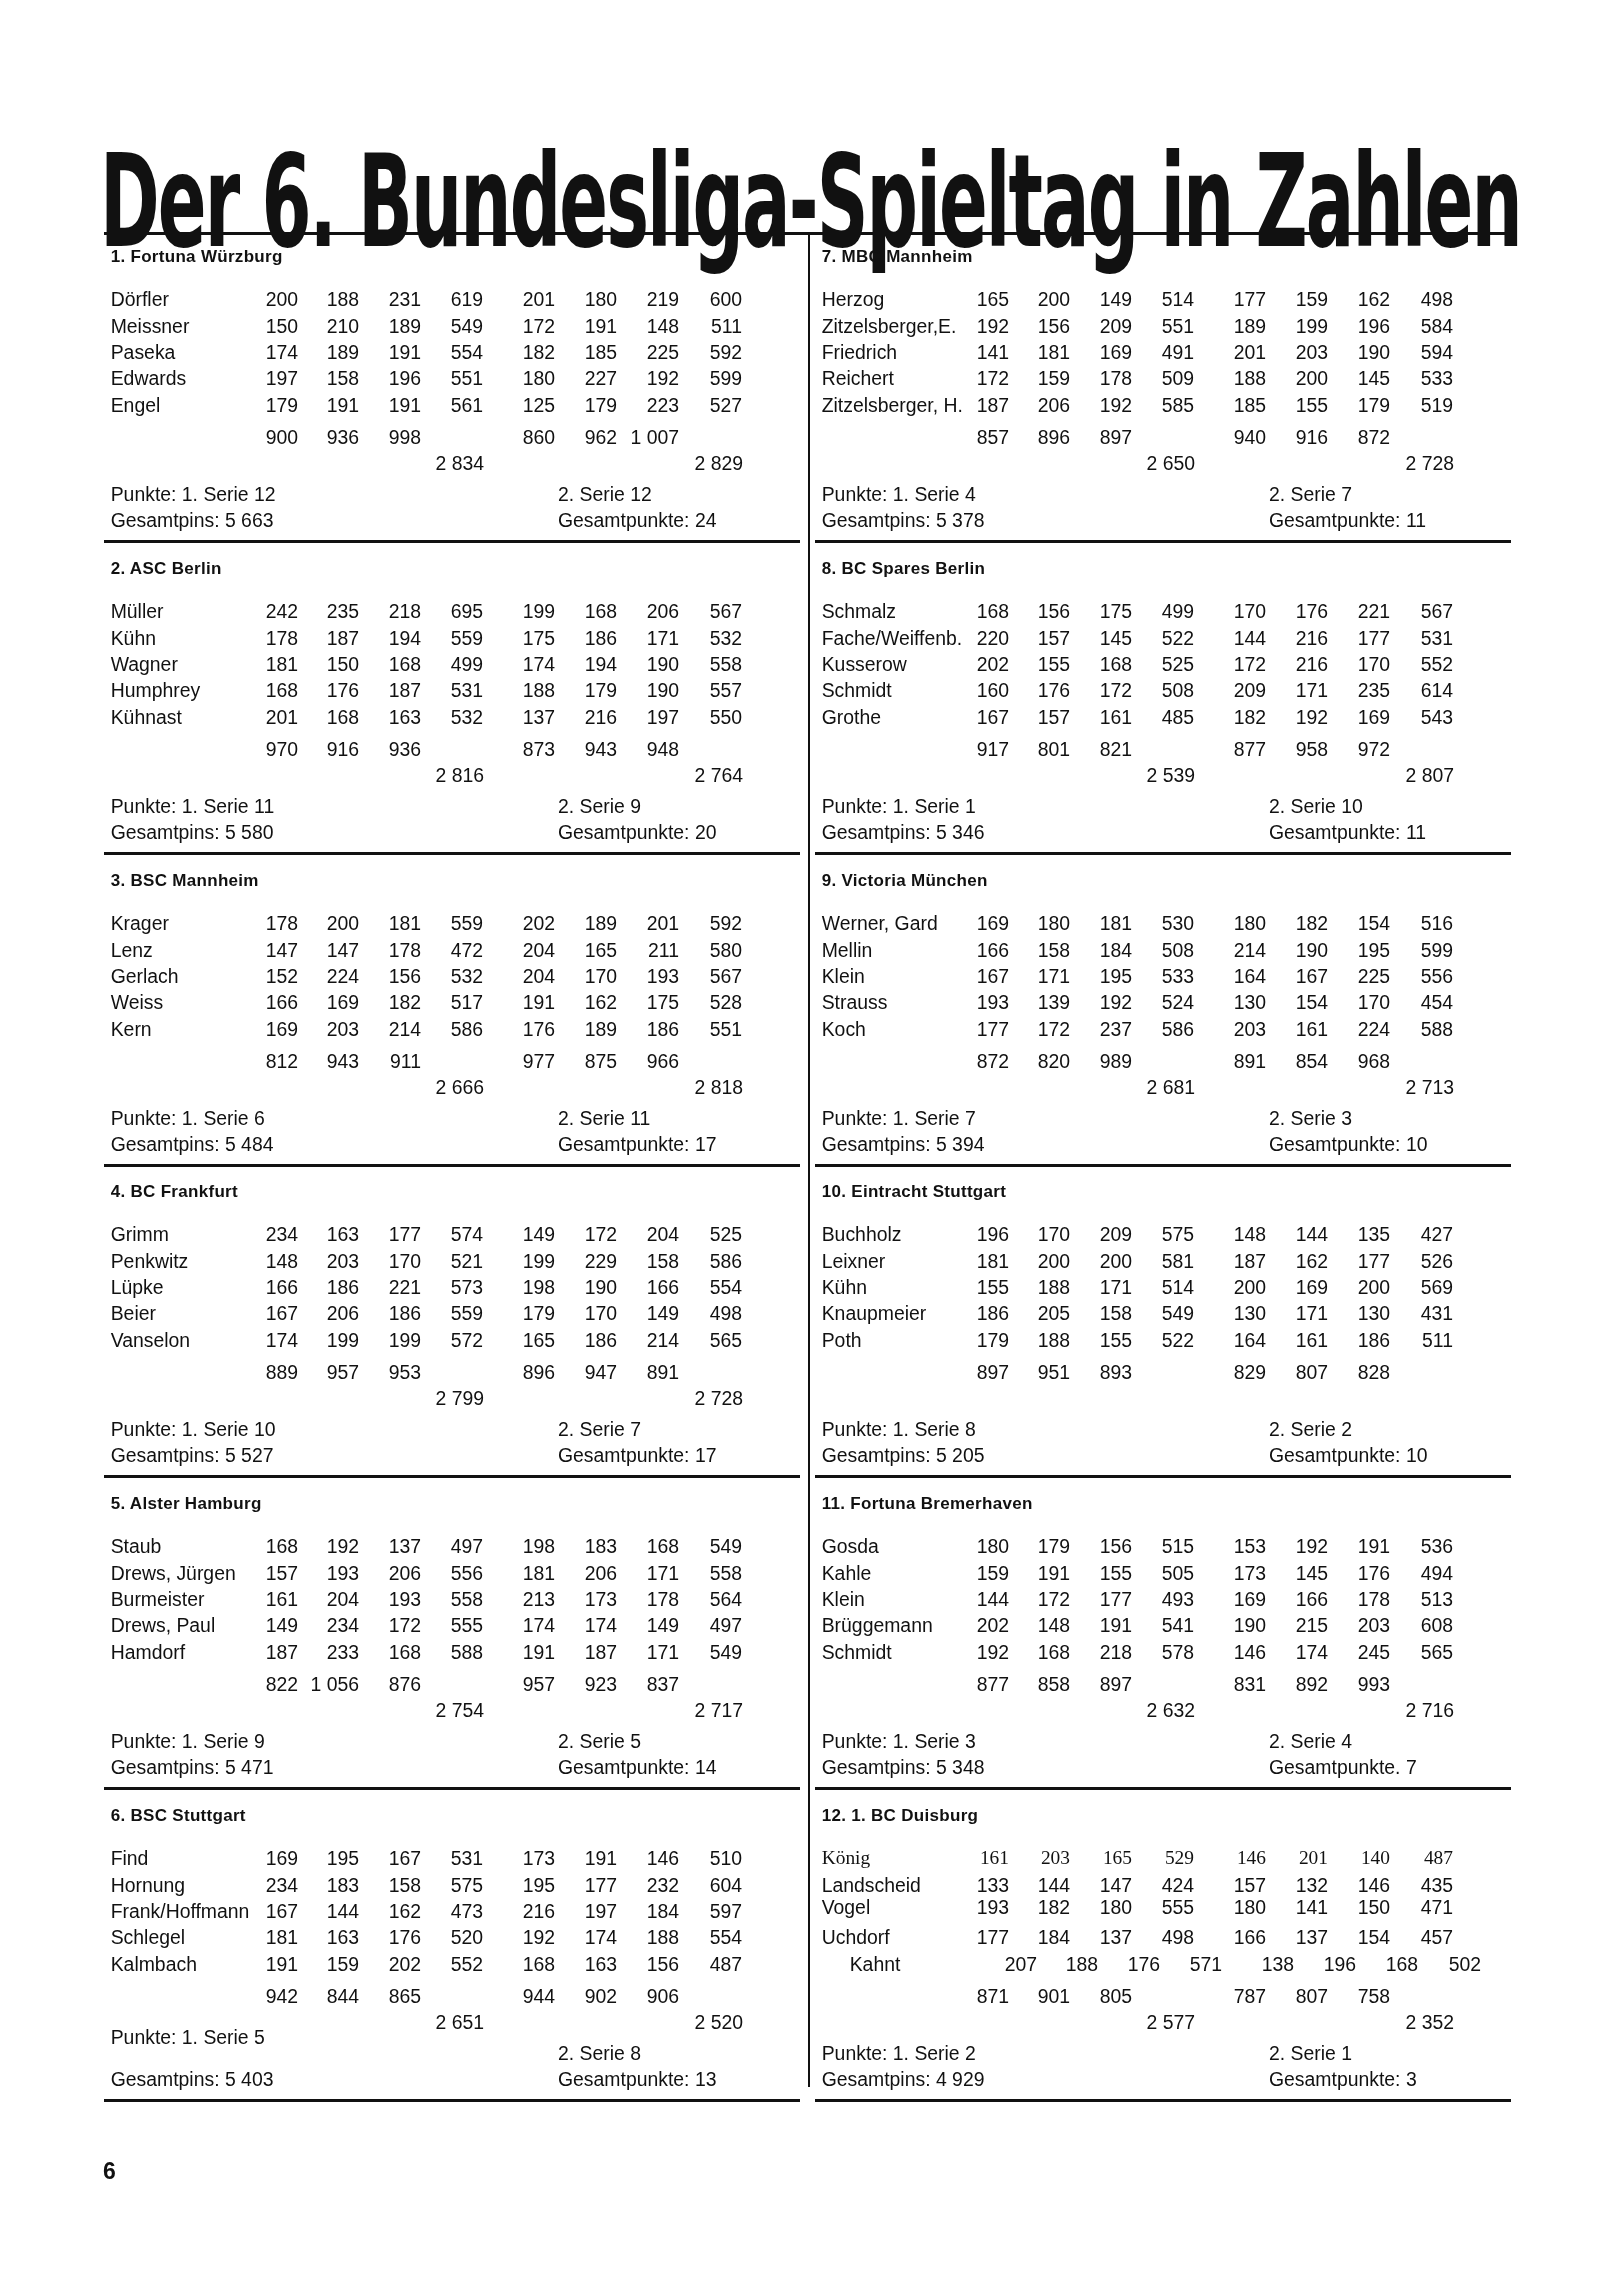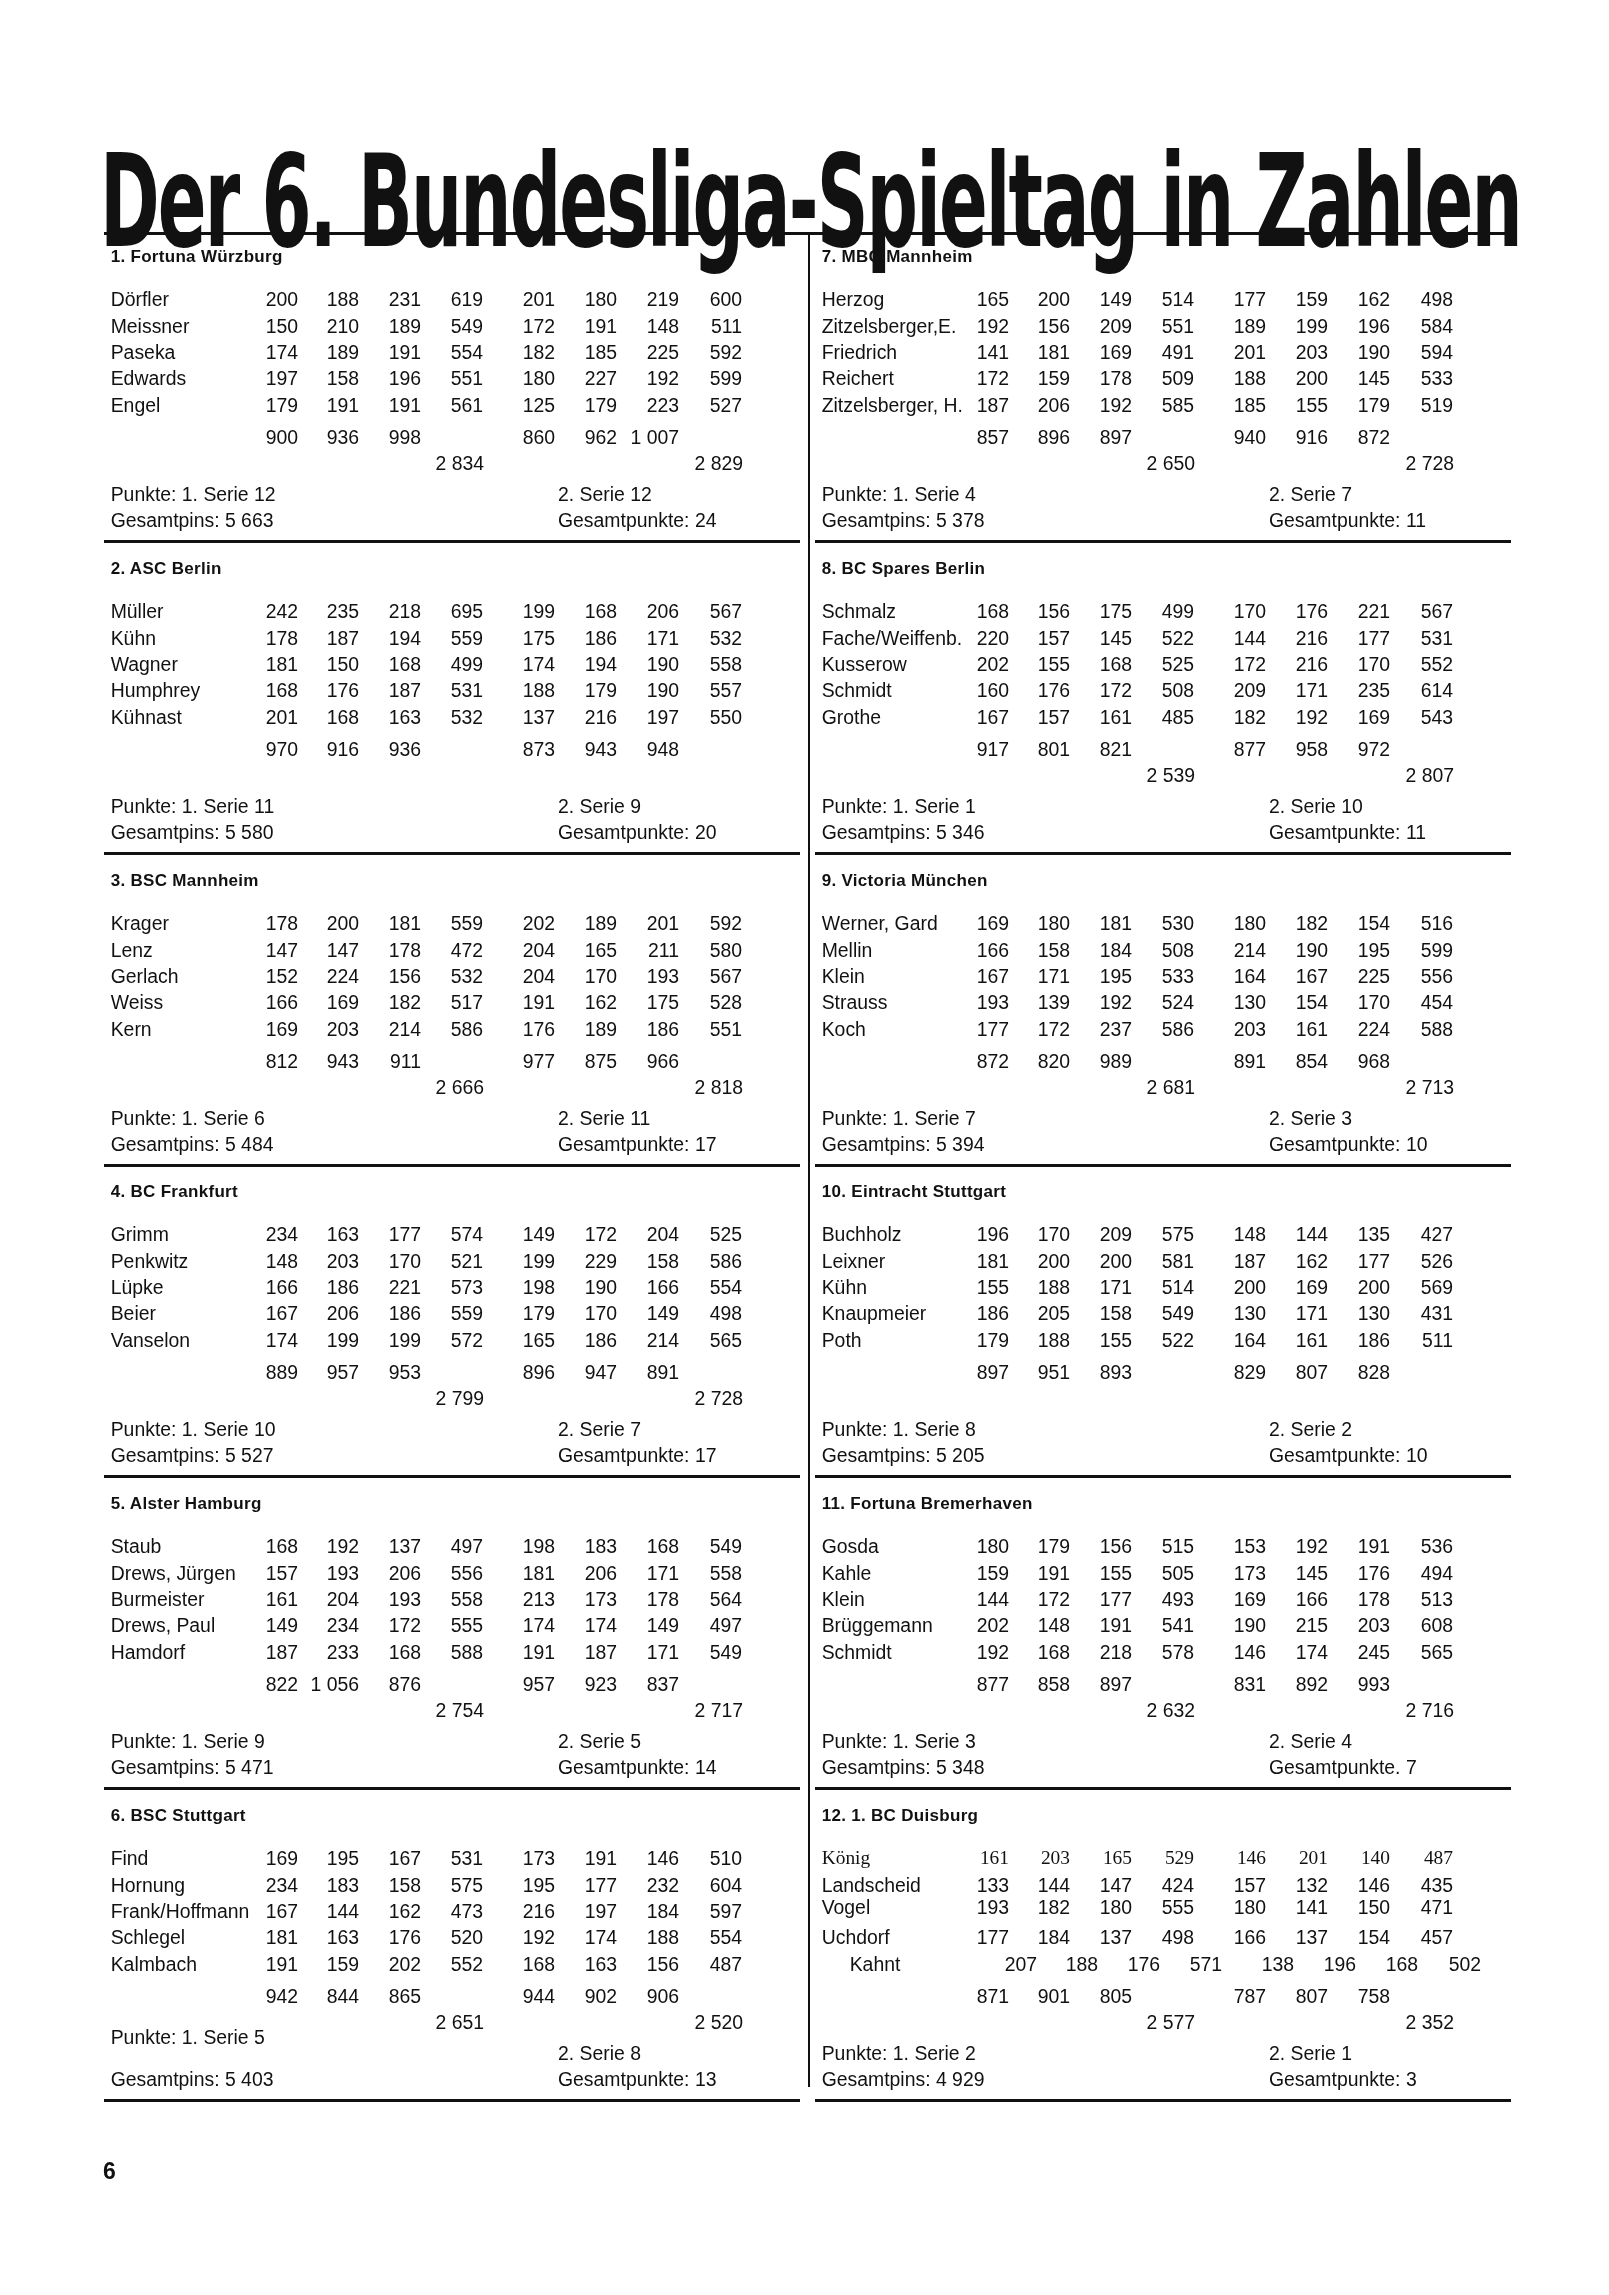--- a/index.html
+++ b/index.html
@@ -186,20 +186,24 @@
         <span class="num c7">550</span>
       </div>
       <div class="row" style="top:191px;width:696px;">
         <span class="num c0">970</span>
         <span class="num c1">916</span>
         <span class="num c2">936</span>
         <span class="num c4">873</span>
         <span class="num c5">943</span>
         <span class="num c6">948</span>
       </div>
+      <div class="row" style="top:217px;width:696px;">
+        <span class="num tot1">2 816</span>
+        <span class="num tot2">2 764</span>
+      </div>
       <div class="foot l" style="top:248px;">Punkte: 1. Serie 11</div>
       <div class="foot r" style="top:248px;">2. Serie 9</div>
       <div class="foot l" style="top:274px;">Gesamtpins: 5 580</div>
       <div class="foot r" style="top:274px;">Gesamtpunkte: 20</div>
     </div>
     <div class="block left" style="top: 624px;">
       <div class="team-name">3. BSC Mannheim</div>
       <div class="row" style="top:53px;width:696px;">
         <span class="pname">Krager</span>
         <span class="num c0">178</span>

